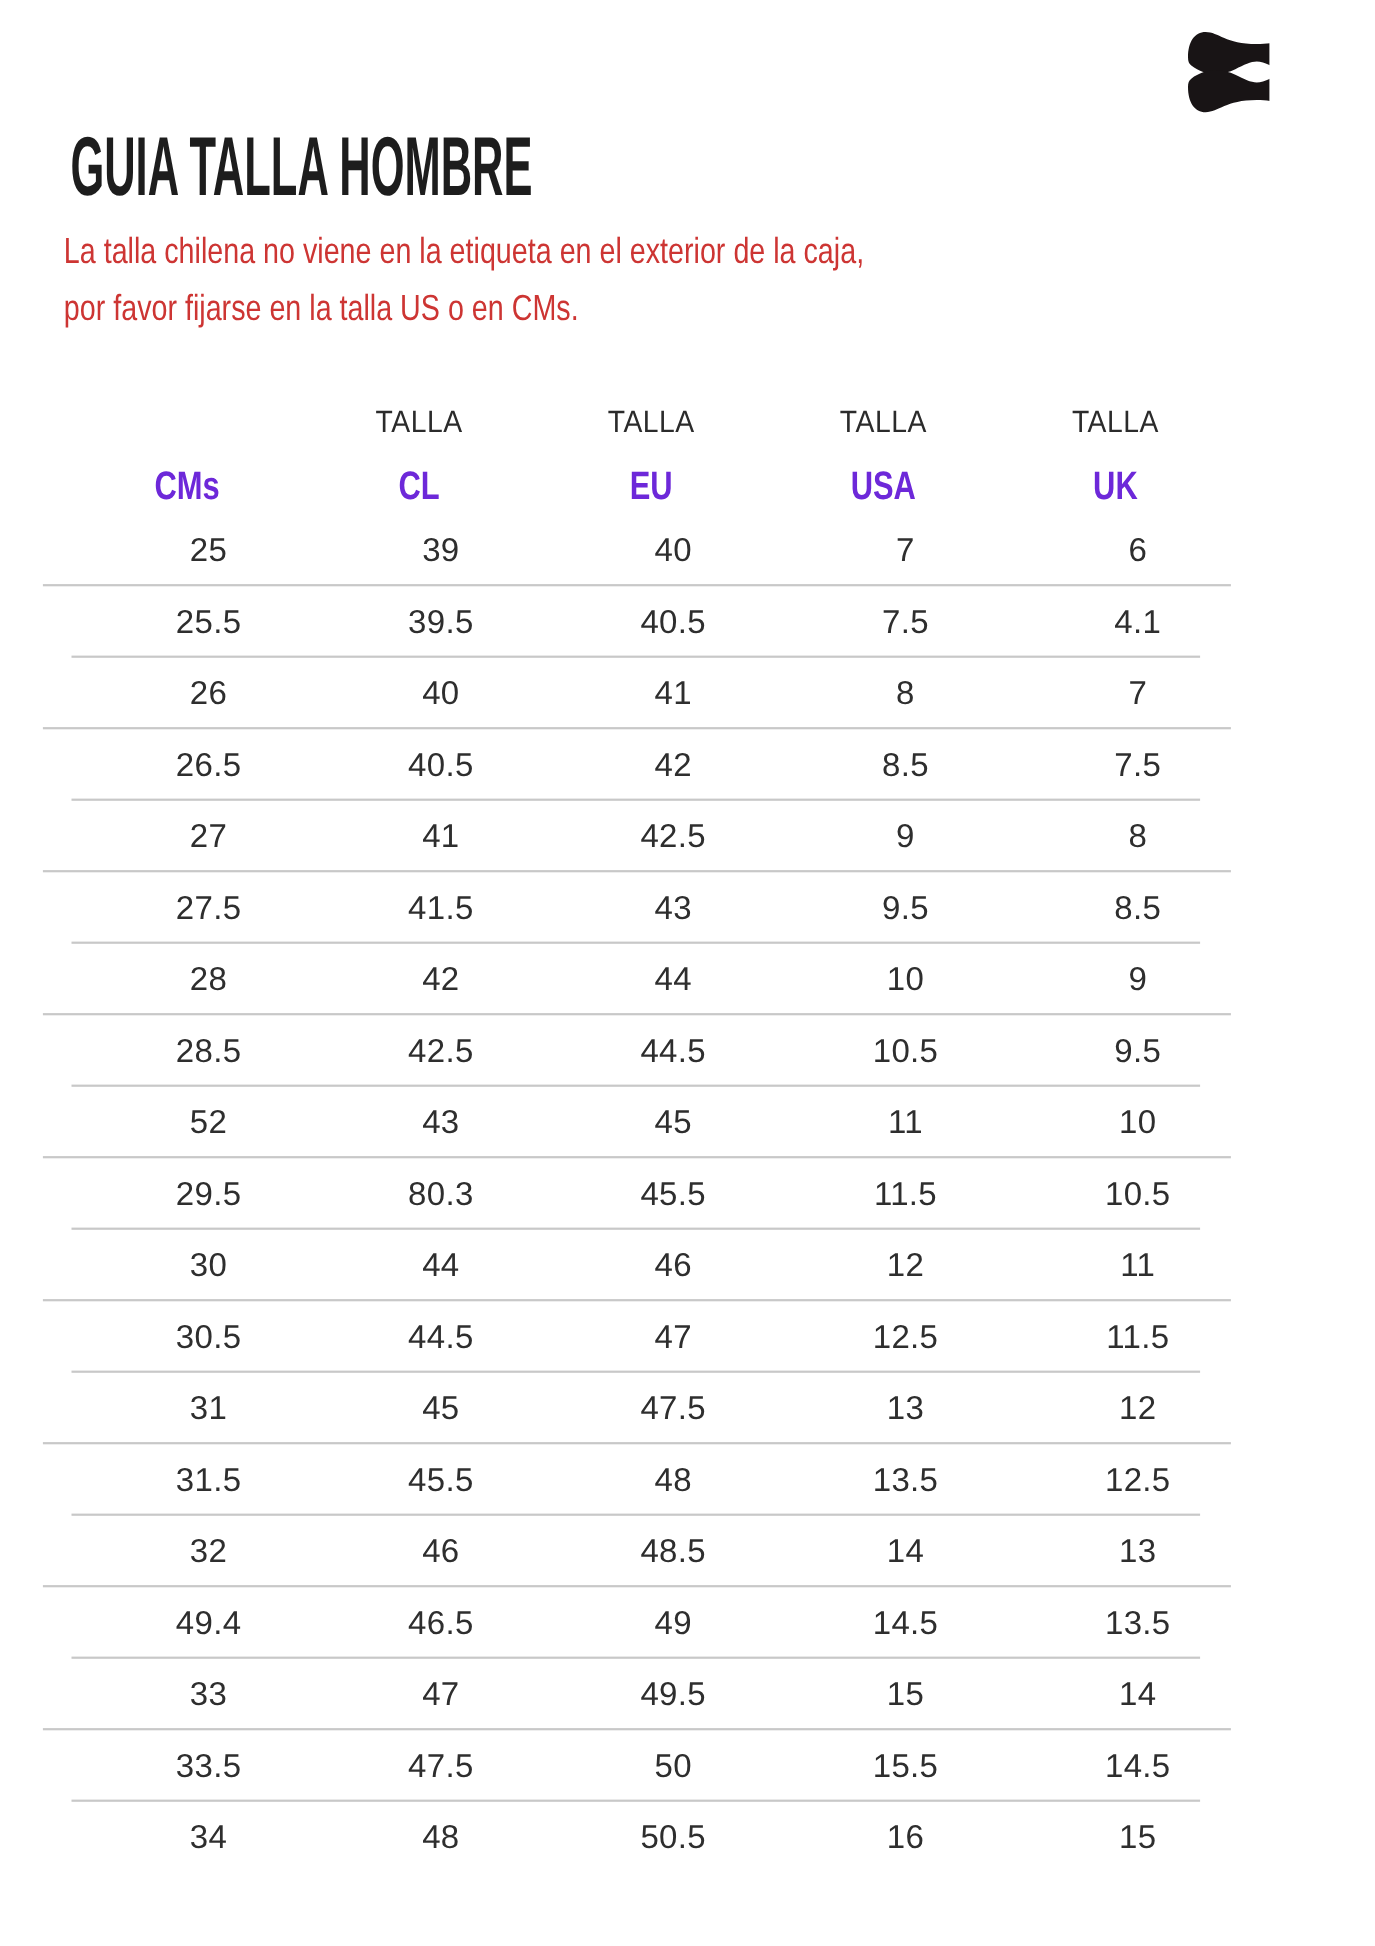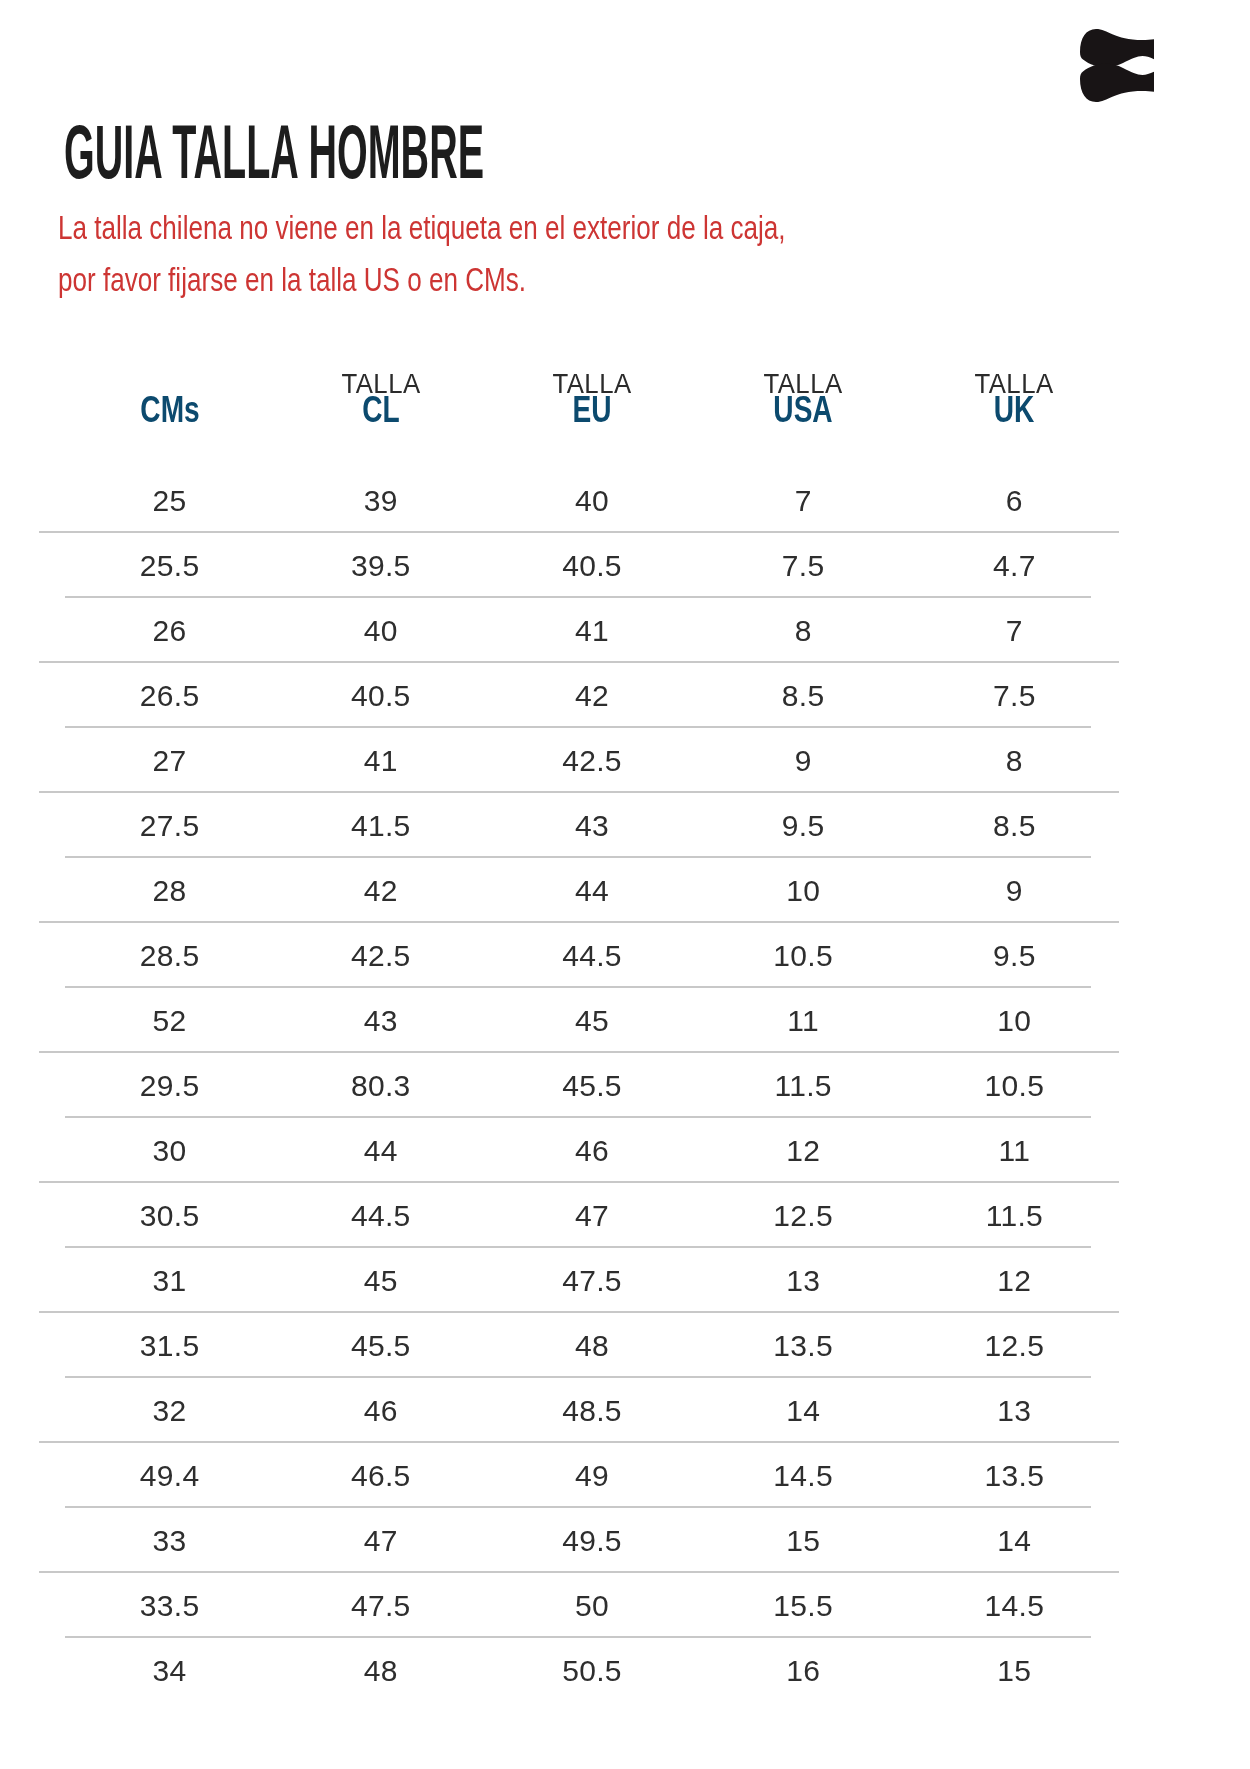--- a/index.html
+++ b/index.html
@@ -23,27 +23,27 @@
     white-space:nowrap;transform:scaleX(0.79);transform-origin:0 0;
   }
   
   .col-grid{
     position:absolute;left:64px;width:1056px;
     display:grid;grid-template-columns:repeat(5,211.2px);
   }
   .hcell{text-align:center;}
   .talla-row{top:372px;font-size:28px;line-height:23px;color:#2b2b2b;}
   .talla-row .hcell span{display:inline-block;transform:scaleX(0.92);letter-spacing:0.5px;}
-  .head-row{top:390px;font-size:36px;line-height:40px;font-weight:bold;color:#0c4a6e;}
+  .head-row{top:422px;font-size:36px;line-height:40px;font-weight:bold;color:#6d28d9;}
   .head-row .hcell span{display:inline-block;transform:scaleX(0.78);}
   .tbody{position:absolute;left:0;top:468px;width:1250px;}
   .trow{
     position:relative;height:65px;box-sizing:border-box;
     display:grid;grid-template-columns:repeat(5,211.2px);
-    padding-left:64px;align-items:center;
+    padding-left:84px;align-items:center;
   }
   .trow .cell{
     text-align:center;font-size:30px;color:#2e2e2e;letter-spacing:0.3px;
   }
   .trow::after{
     content:"";position:absolute;bottom:0;height:2px;
     background:var(--divider,#c8c8c8);
   }
   .trow:nth-child(odd)::after{left:39px;width:1080px;}
   .trow:nth-child(even)::after{left:65px;width:1026px;}
@@ -102,21 +102,21 @@
           <div class="cell">39</div>
           <div class="cell">40</div>
           <div class="cell">7</div>
           <div class="cell">6</div>
         </div>
         <div class="trow">
           <div class="cell">25.5</div>
           <div class="cell">39.5</div>
           <div class="cell">40.5</div>
           <div class="cell">7.5</div>
-          <div class="cell">4.7</div>
+          <div class="cell">4.1</div>
         </div>
         <div class="trow">
           <div class="cell">26</div>
           <div class="cell">40</div>
           <div class="cell">41</div>
           <div class="cell">8</div>
           <div class="cell">7</div>
         </div>
         <div class="trow">
           <div class="cell">26.5</div>

